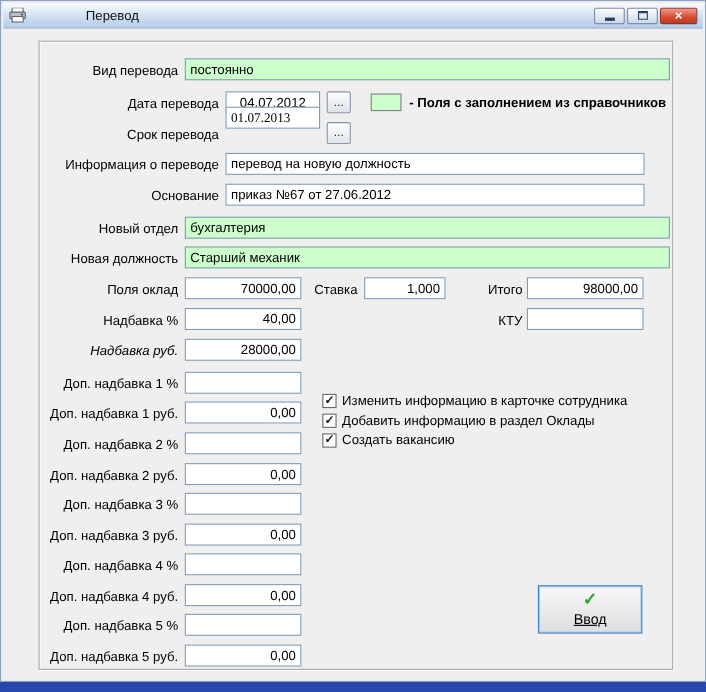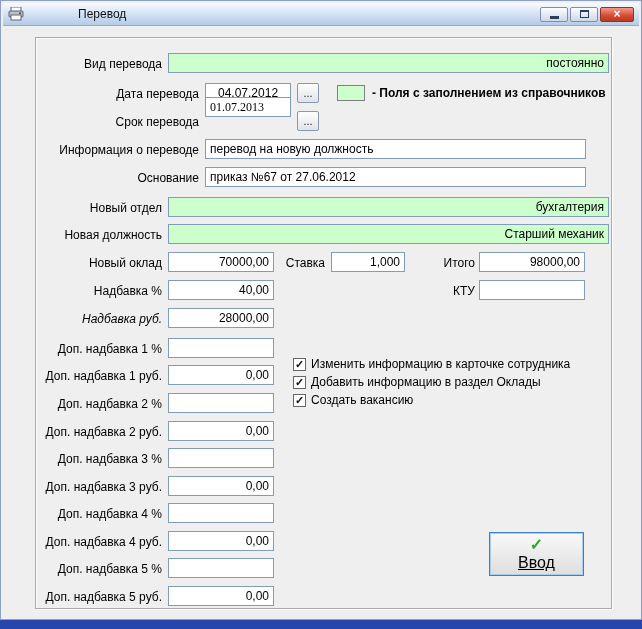--- a/index.html
+++ b/index.html
@@ -39,21 +39,21 @@
   }
   .lbl {
     position: absolute; height: 15px; line-height: 15px;
     text-align: right; white-space: nowrap;
   }
   .inp {
     position: absolute; height: 20px; border: 1px solid #7f9db9; background: #fff;
     font-family: "Liberation Sans", sans-serif; font-size: 12px; color: #000;
     padding: 0 4px; margin: 0;
   }
-  .inp.green { background: #ccffcc; text-align: right; }
+  .inp.green { background: #ccffcc; }
   .inp.num { text-align: right; }
   .dots {
     position: absolute; width: 22px; height: 20px;
     background: linear-gradient(#fefefe, #dfe3ea); border: 1px solid #8a97ad;
     border-radius: 2px; font-family: "Liberation Sans", sans-serif; font-size: 11px;
     line-height: 10px; padding: 0; cursor: pointer; color: #222;
   }
   .swatch {
     position: absolute; width: 28px; height: 16px;
     background: #ccffcc; border: 1px solid #808080;
@@ -70,21 +70,21 @@
   .cbmark { font-size: 11px; line-height: 11px; color: #111; font-weight: bold; }
   .cblabel { white-space: nowrap; }
   .btn-vvod {
     position: absolute; left: 488px; top: 531px; width: 95px; height: 44px;
     background: linear-gradient(#f9f9f9, #dedede);
     border: 1px solid #3f7fc1; box-shadow: inset 0 0 0 1px #a8cdf0;
     display: flex; flex-direction: column; align-items: center; justify-content: center;
     gap: 1px; cursor: pointer; font-family: "Liberation Sans", sans-serif;
   }
   .btn-vvod .check { color: #2ea52e; font-size: 16px; font-weight: bold; line-height: 16px; }
-  .btn-vvod .btn-label { font-size: 16px; text-decoration: underline; color: #000; }
+  .btn-vvod .btn-label { font-size: 13px; text-decoration: underline; color: #000; }
   .bottom-strip { position: absolute; left: 0; top: 620px; width: 642px; height: 9px; background: #2746ad; }
 </style>
 </head>
 <body>
 
 <div class="screen">
   <div class="window">
 
     <div class="titlebar">
       <svg class="title-icon" viewBox="0 0 16 14">
@@ -128,21 +128,21 @@
 
     <span class="lbl" style="left:36px; top:170px; width:162px;">Основание</span>
     <input class="inp" style="left: 204px; top: 166px; width: 381px;" value="приказ №67 от 27.06.2012">
 
     <span class="lbl" style="left:36px; top:200px; width:125px;">Новый отдел</span>
     <input class="inp green" style="left: 167px; top: 196px; width: 441px;" value="бухгалтерия">
 
     <span class="lbl" style="left:36px; top:227px; width:125px;">Новая должность</span>
     <input class="inp green" style="left: 167px; top: 223px; width: 441px;" value="Старший механик">
 
-    <span class="lbl" style="left:36px; top:255px; width:125px;">Новый оклад</span>
+    <span class="lbl" style="left:36px; top:255px; width:125px;">Поля оклад</span>
     <input class="inp num" style="left: 167px; top: 251px; width: 106px;" value="70000,00">
     <span class="lbl" style="left:240px; top:255px; width:84px;">Ставка</span>
     <input class="inp num" style="left: 330px; top: 251px; width: 74px;" value="1,000">
     <span class="lbl" style="left:400px; top:255px; width:74px;">Итого</span>
     <input class="inp num" style="left: 478px; top: 251px; width: 106px;" value="98000,00">
 
     <span class="lbl" style="left:36px; top:283px; width:125px;">Надбавка %</span>
     <input class="inp num" style="left: 167px; top: 279px; width: 106px;" value="40,00">
     <span class="lbl" style="left:400px; top:283px; width:74px;">КТУ</span>
     <input class="inp num" style="left: 478px; top: 279px; width: 106px;" value="">

